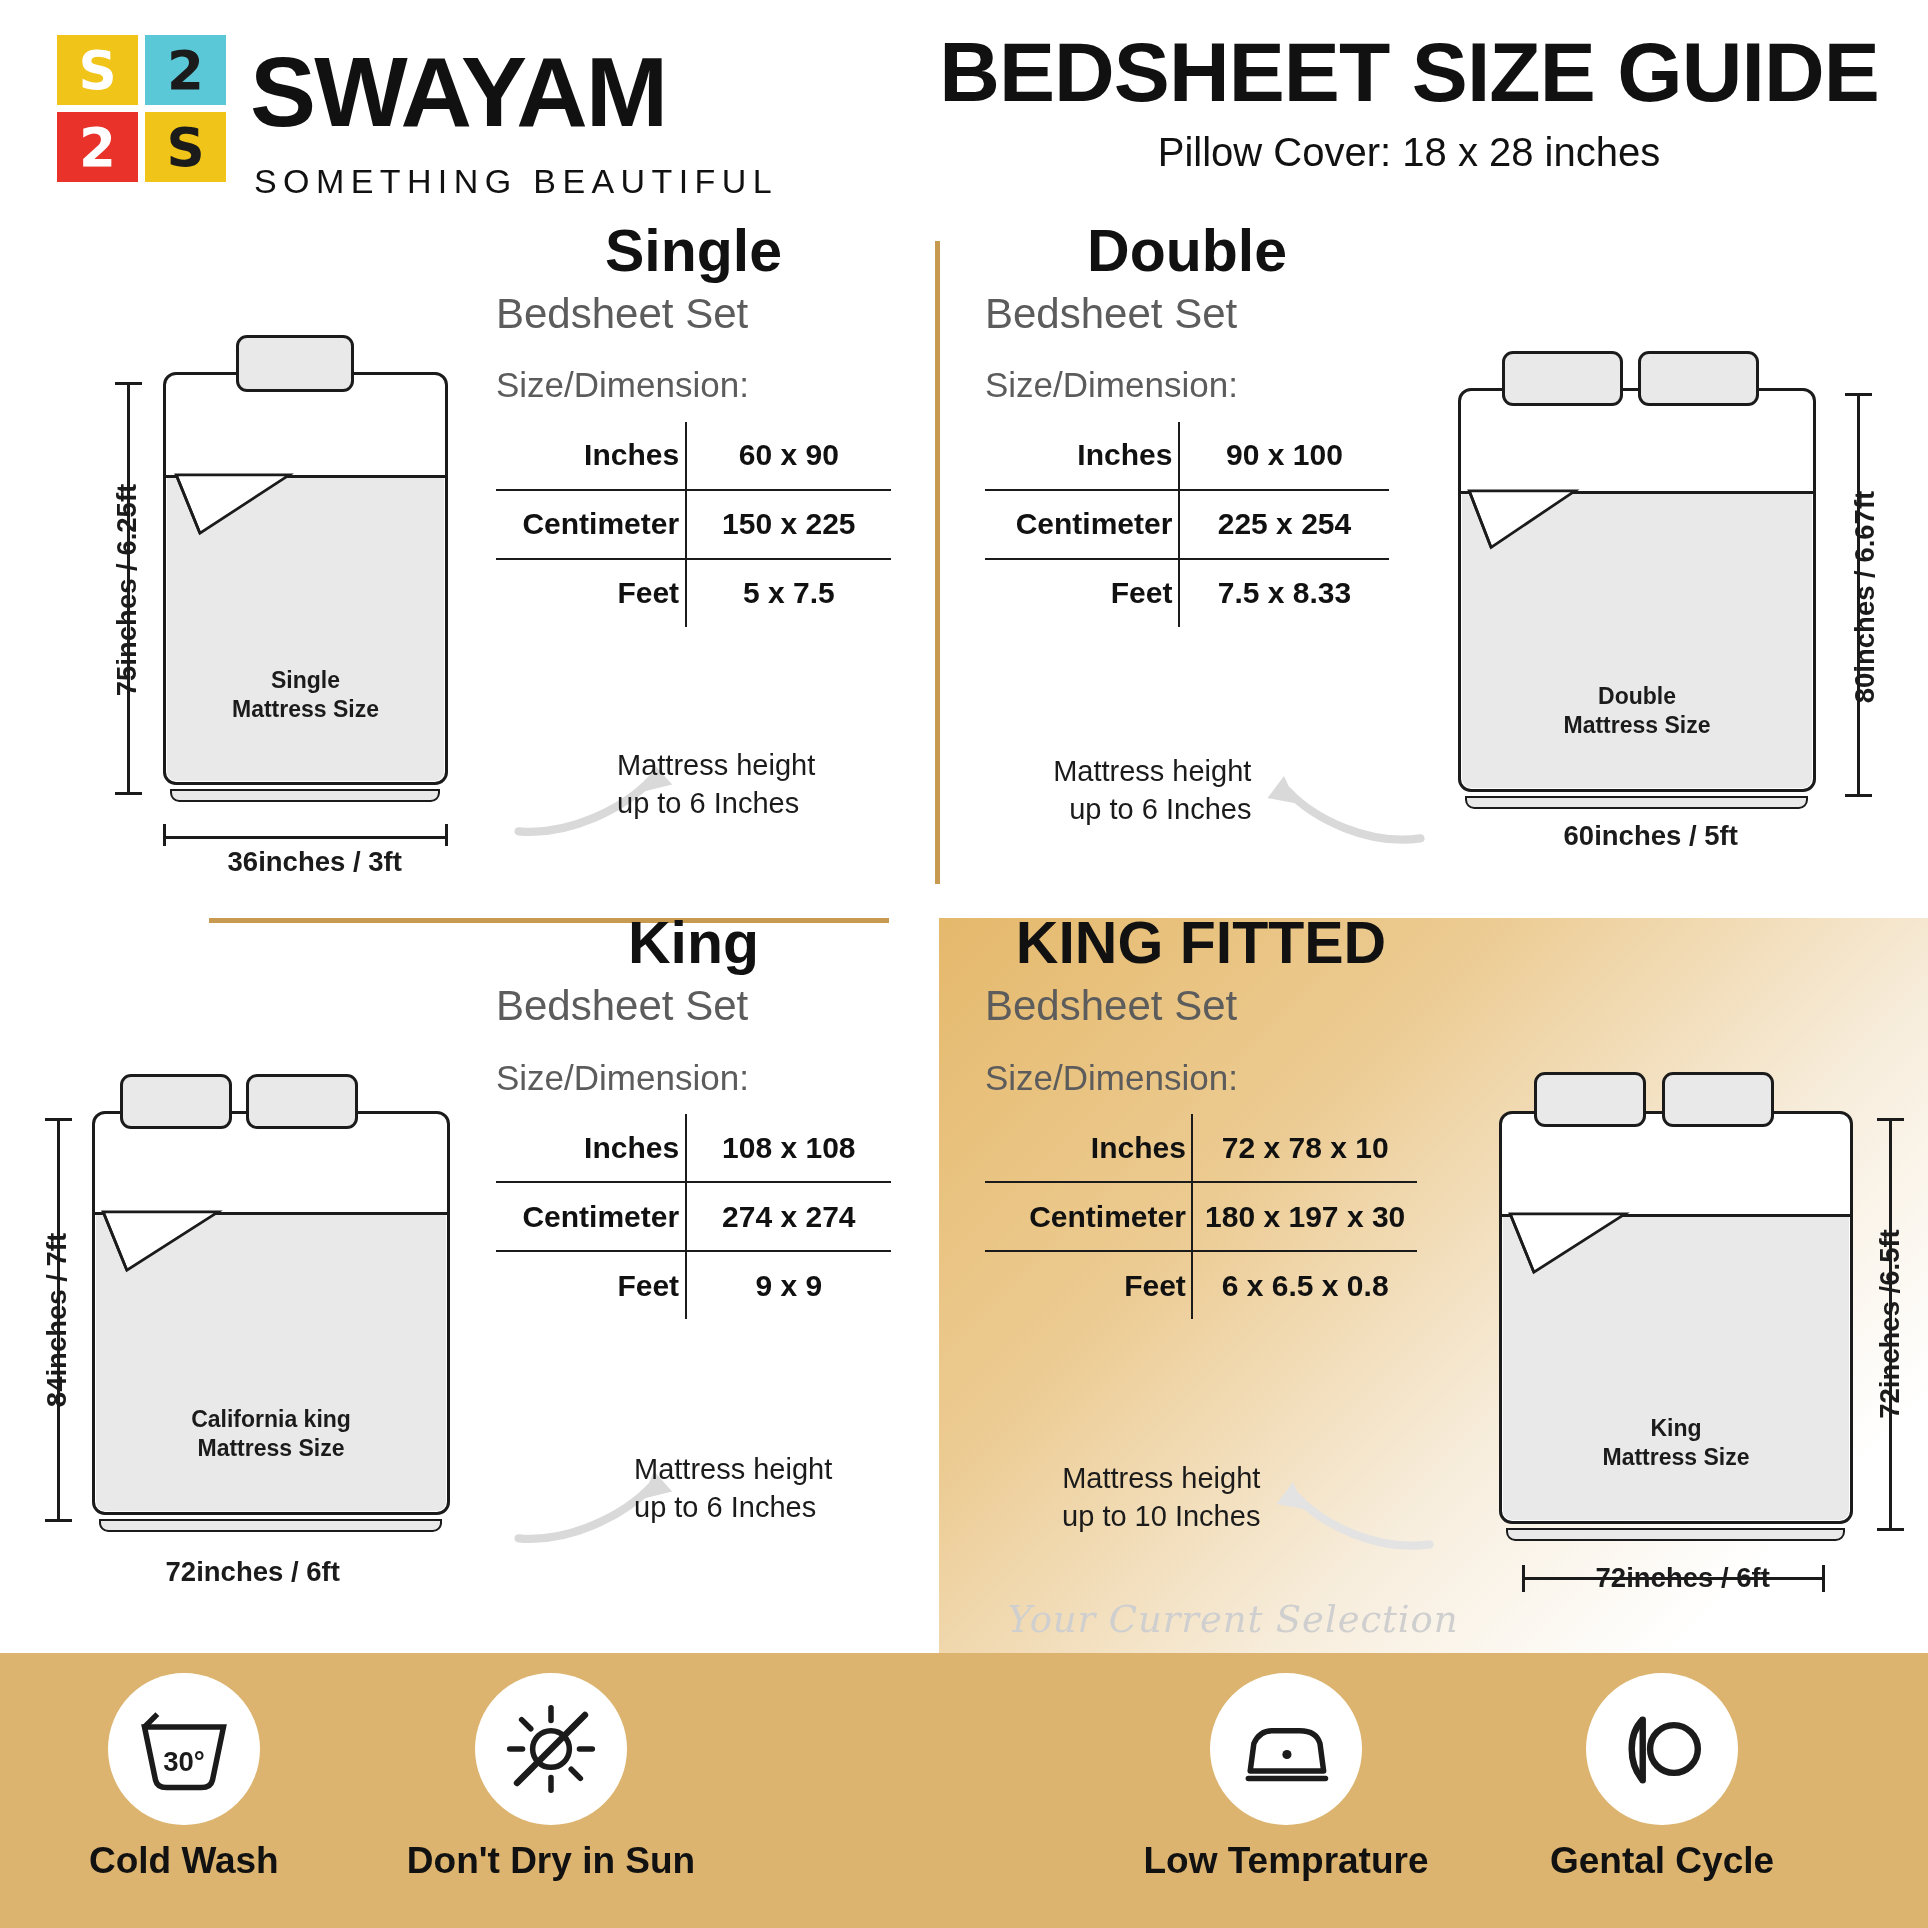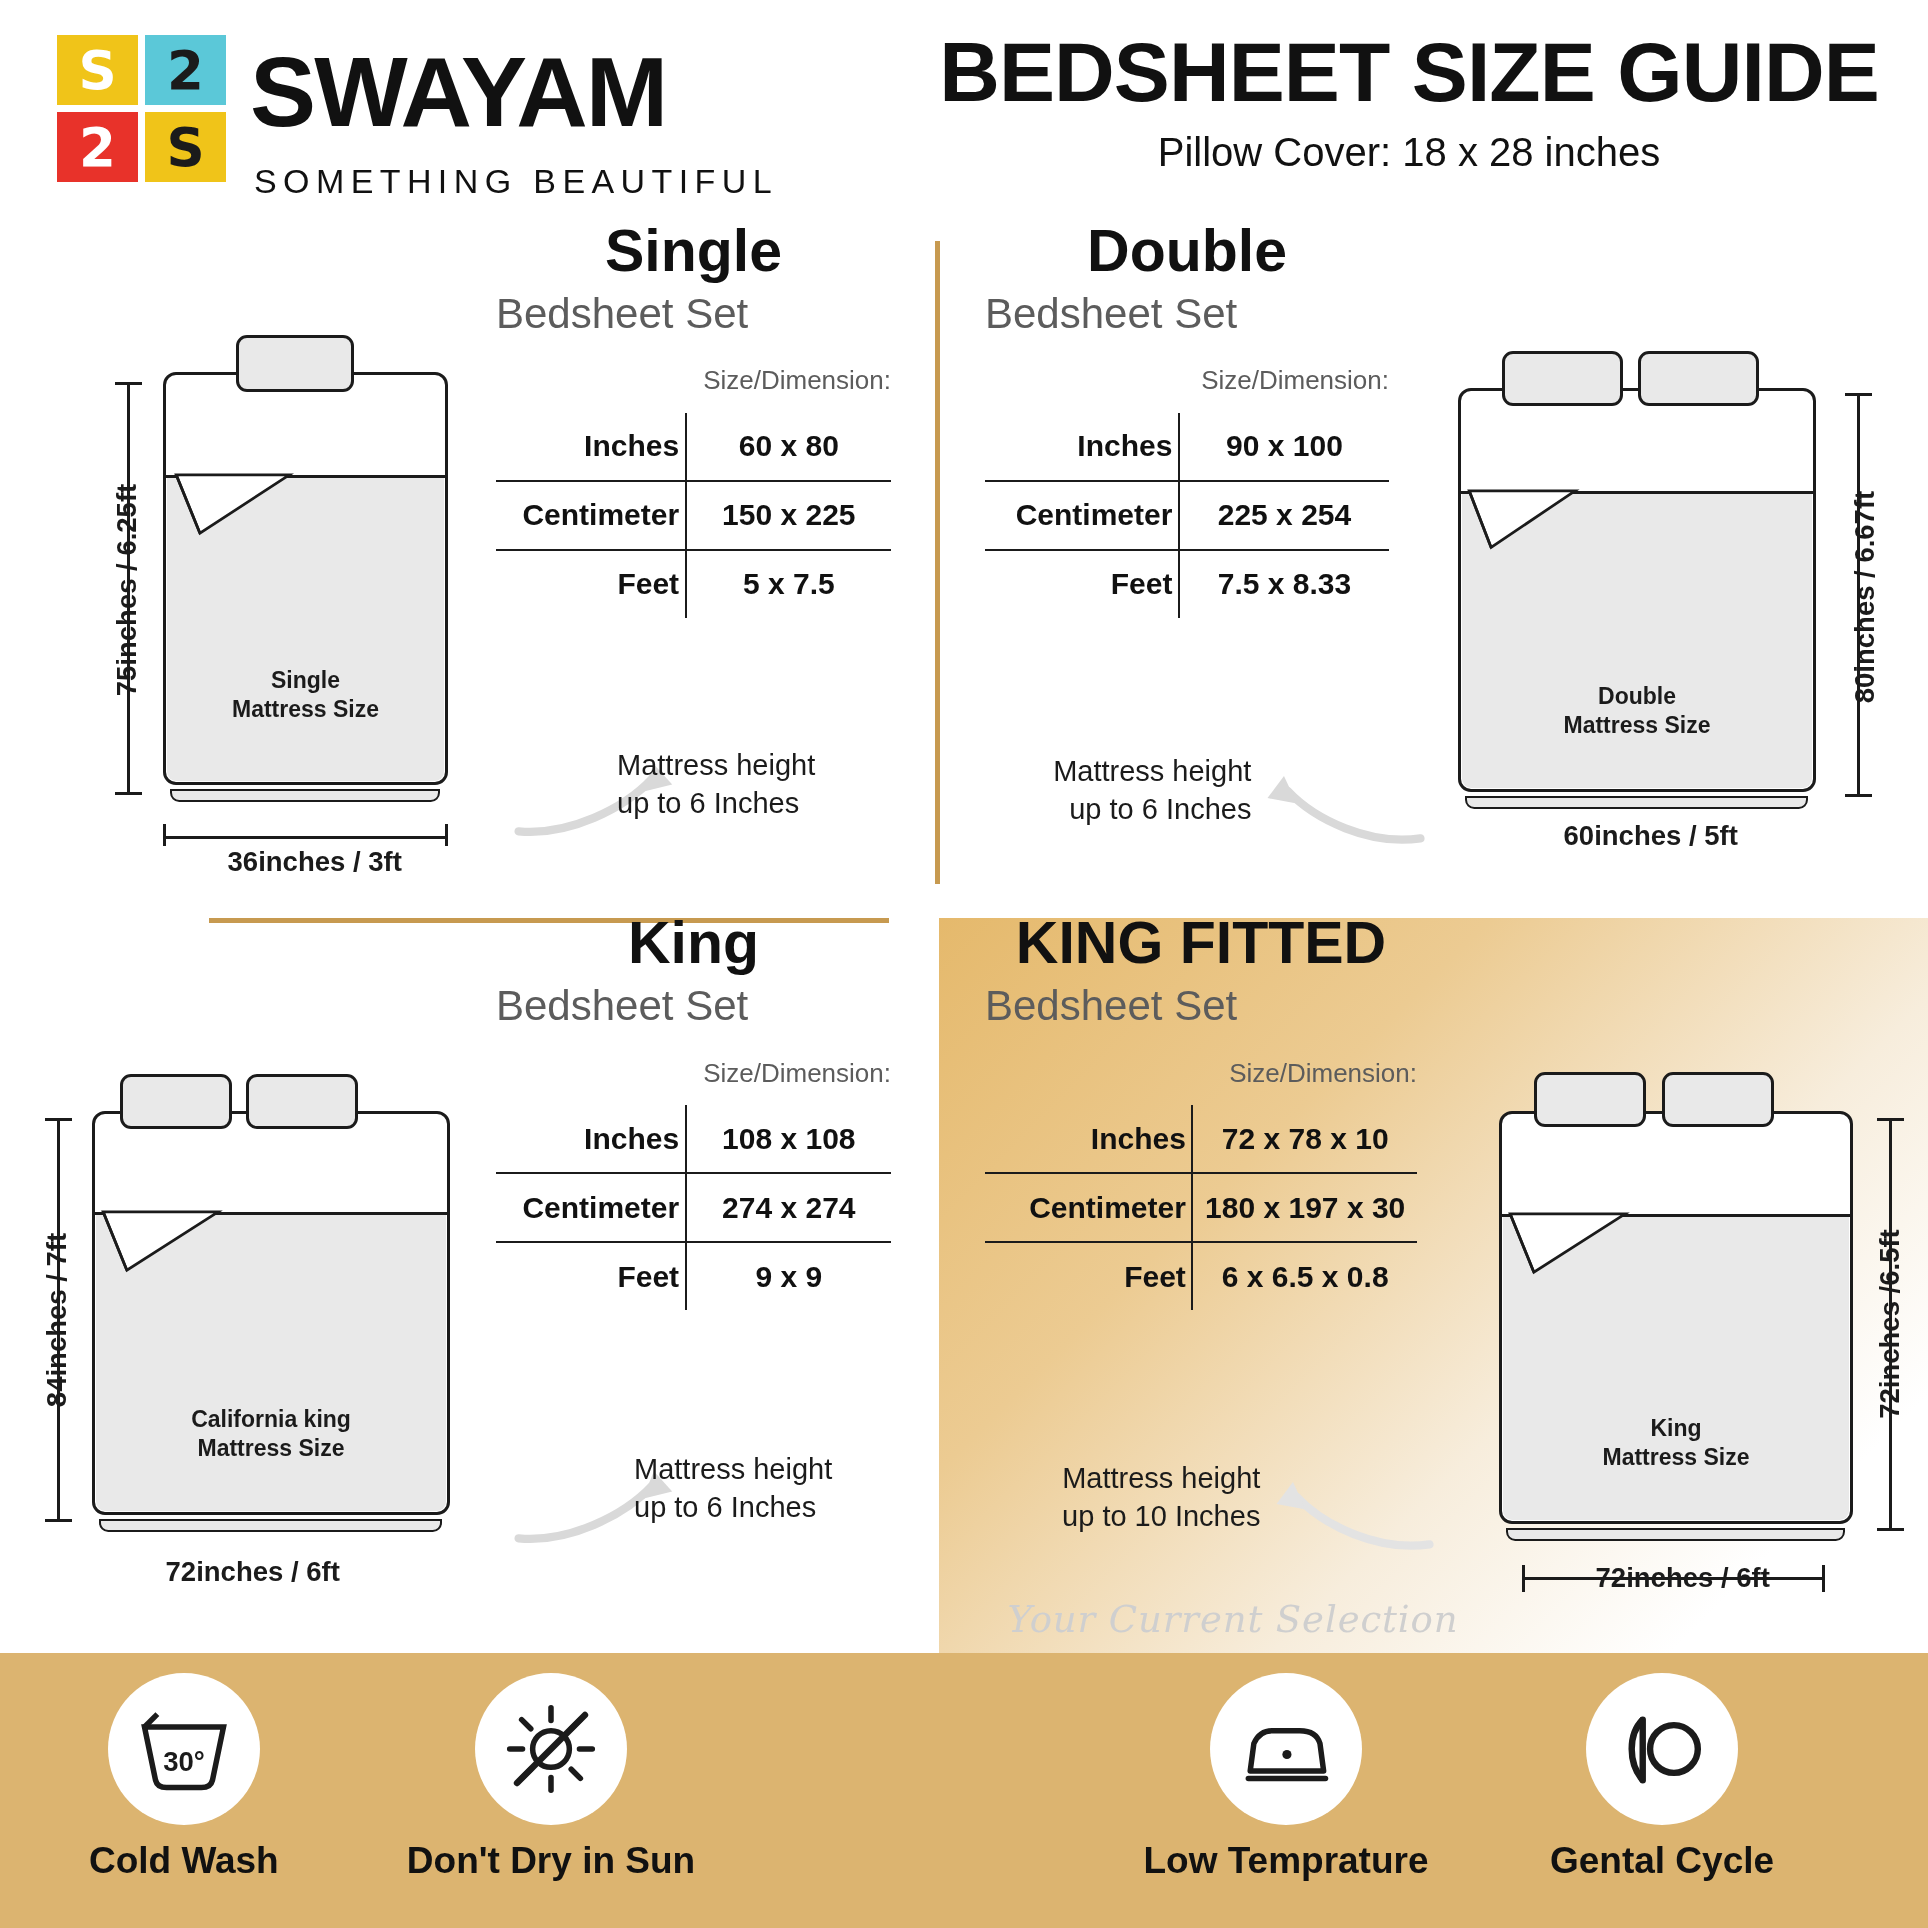--- a/index.html
+++ b/index.html
@@ -68,21 +68,21 @@
   .dim-label-v{position:absolute;font-size:27.5px;font-weight:bold;white-space:nowrap;
      transform:rotate(-90deg);transform-origin:50% 50%;color:#1b1b1b;}
   .dim-label-h{position:absolute;font-size:27.5px;font-weight:bold;white-space:nowrap;
      background:#fff;padding:0 9.2px;color:#1b1b1b;}
   .dim-label-h.on-grad{background:transparent;}
 
   
   .panel{position:absolute;}
   .p-name{font-size:59px;font-weight:bold;text-align:center;color:#111;line-height:1.05;}
   .p-set{font-size:42px;text-align:left;color:#5c5c5c;margin-top:7px;}
-  .p-sd{font-size:26px;text-align:right;color:#5c5c5c;margin-top:27.5px;}
+  .p-sd{font-size:35px;text-align:left;color:#5c5c5c;margin-top:27.5px;}
   table.dims{border-collapse:collapse;margin-top:16.5px;width:100%;}
   table.dims td{font-size:30px;font-weight:bold;padding:16.5px 5.5px;color:#111;}
   table.dims td.k{text-align:right;width:48%;border-right:2.8px solid #1b1b1b;padding-left:13px;}
   table.dims td.v{text-align:center;}
   table.dims tr.br td{border-bottom:2.8px solid #1b1b1b;}
 
   .mh{position:absolute;font-size:29px;line-height:1.3;color:#1b1b1b;text-align:left;}
   .mh.r{text-align:right;}
 
   .curve{position:absolute;}
@@ -153,21 +153,21 @@
     <div class="dim-label-h" style="left:163px;top:616px;width:285px;text-align:center;">36inches / 3ft</div>
 
     <div class="panel" style="left:496px;top:-9.2px;width:395px;">
       <div class="p-name">Single</div>
       <div class="p-set">Bedsheet Set</div>
       <div class="p-sd">Size/Dimension:</div>
       <table class="dims">
         <tbody>
             <tr class="br">
               <td class="k">Inches</td>
-              <td class="v">60 x 80</td>
+              <td class="v">60 x 90</td>
             </tr>
         <tr class="br">
               <td class="k">Centimeter</td>
               <td class="v">150 x 225</td>
             </tr>
         <tr>
               <td class="k">Feet</td>
               <td class="v">5 x 7.5</td>
             </tr>
       </tbody>

